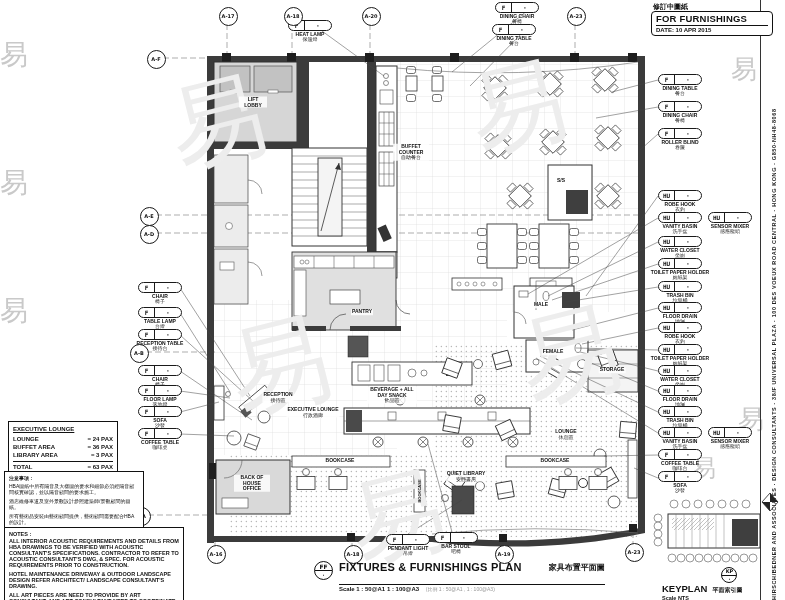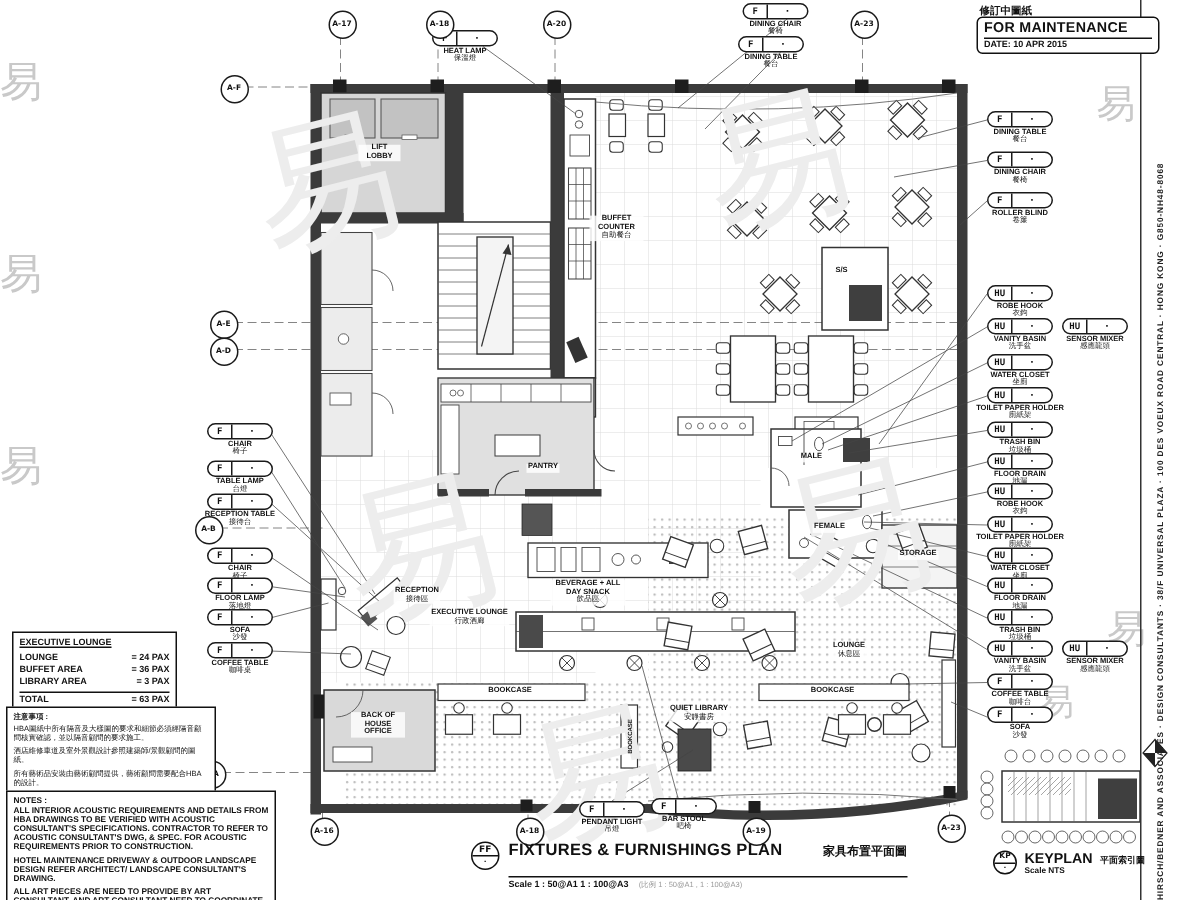--- a/index.html
+++ b/index.html
@@ -69,21 +69,21 @@
              display:flex;flex-direction:column;margin-right:6px;box-sizing:border-box;}
   .tagcircle .a{flex:1;display:flex;align-items:center;justify-content:center;font:bold 6px "DejaVu Sans",sans-serif;}
   .tagcircle .b{flex:1;border-top:1px solid #111;display:flex;align-items:center;justify-content:center;font:bold 5px "DejaVu Sans",sans-serif;}
   .ttext .row1{display:flex;align-items:flex-end;border-bottom:1.2px solid #111;padding-bottom:11px;}
   .maintitle{font-size:11px;font-weight:bold;letter-spacing:.2px;white-space:nowrap;}
   .maintitle-cn{font-size:8px;font-weight:bold;margin-left:27px;white-space:nowrap;}
   .ttext .row2{font-size:6px;font-weight:bold;margin-top:1px;}
   .scalenote{color:#999;font-weight:400;font-size:5px;margin-left:5px;}
 
   
-  .kpblock{position:absolute;left:662px;top:567px;display:flex;align-items:flex-start;z-index:6;}
+  .kpblock{position:absolute;left:662px;top:567px;display:flex;align-items:flex-end;z-index:6;flex-direction:column;}
   .kpcircle{width:16px;height:16px;border:1.2px solid #111;border-radius:50%;background:#fff;display:flex;flex-direction:column;
             margin-right:5px;box-sizing:border-box;}
   .kpcircle .a{flex:1;display:flex;align-items:center;justify-content:center;font:bold 5px "DejaVu Sans",sans-serif;}
   .kpcircle .b{flex:1;border-top:1px solid #111;display:flex;align-items:center;justify-content:center;font:bold 5px "DejaVu Sans",sans-serif;}
   .kptext .r1{display:flex;align-items:baseline;}
   .kptitle{font-size:9.5px;font-weight:bold;}
   .kptitle-cn{font-size:6px;font-weight:bold;margin-left:5px;}
   .kpscale{font-size:5.5px;font-weight:bold;}
 </style>
 </head>
@@ -811,21 +811,21 @@
 
   <div class="notesbox">
     <div class="t">NOTES :</div>
     <p>ALL INTERIOR ACOUSTIC REQUIREMENTS AND DETAILS FROM HBA DRAWINGS TO BE VERIFIED WITH ACOUSTIC CONSULTANT'S SPECIFICATIONS. CONTRACTOR TO REFER TO ACOUSTIC CONSULTANT'S DWG, &amp; SPEC. FOR ACOUSTIC REQUIREMENTS PRIOR TO CONSTRUCTION.</p>
     <p>HOTEL MAINTENANCE DRIVEWAY &amp; OUTDOOR LANDSCAPE DESIGN REFER ARCHITECT/ LANDSCAPE CONSULTANT'S DRAWING.</p>
     <p>ALL ART PIECES ARE NEED TO PROVIDE BY ART CONSULTANT, AND ART CONSULTANT NEED TO COORDINATE WITH HBA.</p>
   </div>
 
   <div class="revnote">修訂中圖紙</div>
   <div class="coordbox">
-    <div class="l1">FOR MAINTENANCE</div>
+    <div class="l1">FOR FURNISHINGS</div>
     <div class="l2">DATE: 10 APR 2015</div>
   </div>
 
   <div class="bline"></div>
   <div class="btext">HIRSCH/BEDNER AND ASSOCIATES · DESIGN CONSULTANTS · 38/F UNIVERSAL PLAZA · 100 DES VOEUX ROAD CENTRAL · HONG KONG · G850-NH48-8068</div>
 
   <div class="titleblock">
     <div class="tagcircle">
       <span class="a">FF</span>
       <span class="b">·</span>

